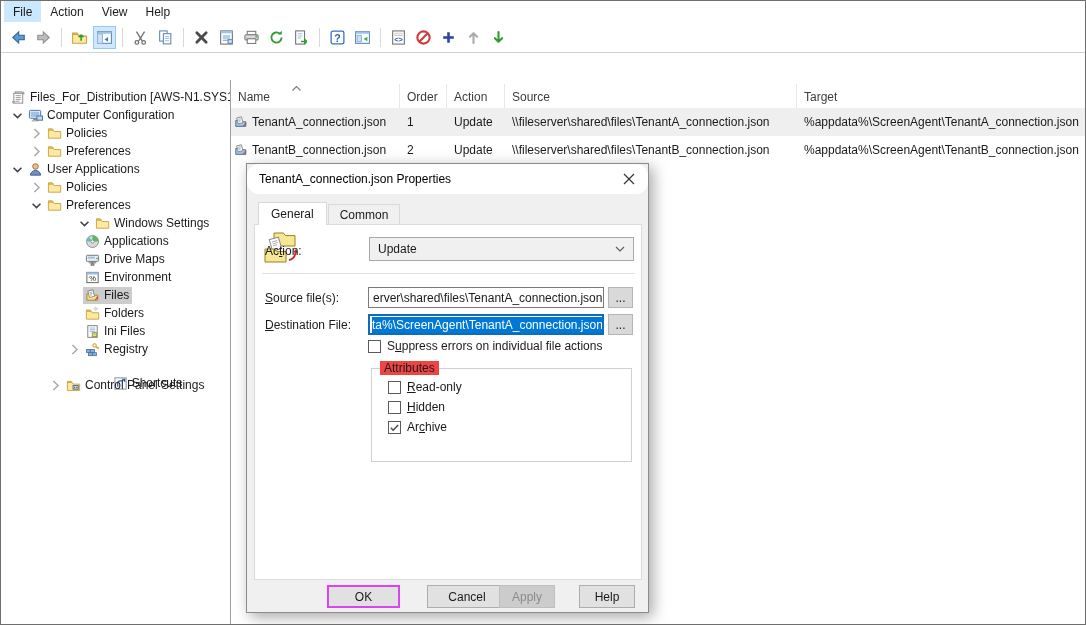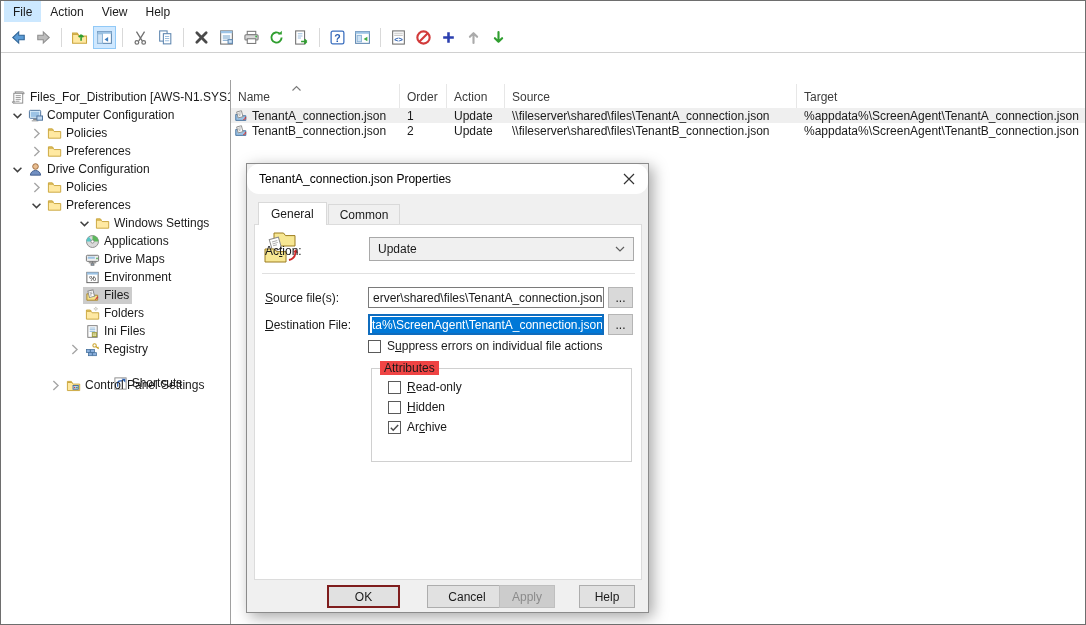--- a/index.html
+++ b/index.html
@@ -37,21 +37,21 @@
   .core{display:inline-flex;align-items:center;gap:4px;padding:1px 3px 1px 2px;}
   .core.sel{background:#cccccc;}
   .tree-lbl{line-height:15px;}
 
   
   .lheader{display:grid;grid-template-columns:169px 47px 58px 292px 1fr;height:24px;margin-top:4px;}
   .hcell{position:relative;display:flex;align-items:flex-end;padding:0 0 4px 7px;color:#3c3c3c;
          border-right:1px solid #e7e7e7;box-sizing:border-box;}
   .hcell:last-child{border-right:none;}
   .sortmark{position:absolute;top:1px;left:60px;width:11px;height:7px;}
-  .lrow{display:grid;grid-template-columns:169px 47px 58px 292px 1fr;height:15px;align-items:center;}
+  .lrow{display:grid;grid-template-columns:169px 47px 58px 292px 1fr;height:28px;align-items:center;}
   .lrow.sel{background:#efefef;}
   .lcell{padding-left:7px;white-space:nowrap;overflow:hidden;}
   .lcell.namec{display:flex;align-items:center;gap:4px;padding-left:3px;}
 
   
   .dialog{position:absolute;left:245px;top:162px;width:403px;height:450px;box-sizing:border-box;
           background:#f0f0f0;border:1px solid #8b8b8b;box-shadow:4px 4px 14px rgba(0,0,0,.35);}
   .dlg-title{height:30px;background:#fff;display:flex;align-items:center;padding-left:12px;border-radius:12px;}
   .dlg-title-text{color:#000;}
   .dlg-close{position:absolute;top:0;right:0;width:38px;height:30px;display:flex;align-items:center;justify-content:center;}
@@ -76,21 +76,21 @@
           border:1px solid #b5b5b5;display:flex;align-items:center;justify-content:center;line-height:8px;}
   .cbrow{display:flex;align-items:center;gap:6px;}
   .cbox{width:13px;height:13px;box-sizing:border-box;background:#fff;border:1px solid #5a5a5a;
         display:inline-flex;align-items:center;justify-content:center;flex:0 0 13px;}
   .suppress{position:absolute;left:113px;top:114px;}
   .group{position:absolute;left:116px;top:143px;width:259px;height:92px;border:1px solid #d0d0d0;}
   .group-title{position:absolute;top:-8px;left:8px;background:#ef4444;padding:0 4px;}
   .attr-item{margin:4px 0 0 16px;height:16px;}
   .dlg-btn{position:absolute;top:421px;height:23px;box-sizing:border-box;background:#e1e1e1;
            border:1px solid #adadad;display:flex;align-items:center;justify-content:center;}
-  .dlg-btn.default{border:2px solid #7f1d1d;}
+  .dlg-btn.default{border:2px solid #d946ef;}
   .dlg-btn.disabled{background:#cccccc;border-color:#bfbfbf;color:#8b8b8b;}
   u{text-decoration:underline;}
 </style>
 </head>
 <body>
 
 <div class="app">
 
 
   <div class="menubar" id="menubar">
@@ -331,21 +331,21 @@
               <path d="M4.3 6.3L8 10l3.7-3.7" fill="none" stroke="#404040" stroke-width="1.4"></path>
             </svg>
           </span>
           <span class="core">
             <span class="icn" style="width: 15px; height: 15px;">
               <svg viewBox="0 0 16 16">
                 <circle cx="8" cy="4.8" r="3" fill="#e9bd8f" stroke="#9c6b3f"></circle>
                 <path d="M2.5 14c.4-3.4 2.8-5 5.5-5s5.1 1.6 5.5 5z" fill="#7290c2" stroke="#3f5c8c"></path>
               </svg>
             </span>
-            <span class="tree-lbl">Drive Configuration</span>
+            <span class="tree-lbl">User Applications</span>
           </span>
         </div>
         <div class="tree-row" style="padding-left: 27px;">
           <span class="chev">
             <svg viewBox="0 0 16 16">
               <path d="M6 3.8L10.4 8 6 12.2" fill="none" stroke="#a6a6a6" stroke-width="1.3"></path>
             </svg>
           </span>
           <span class="core">
             <span class="icn" style="width: 15px; height: 15px;">

